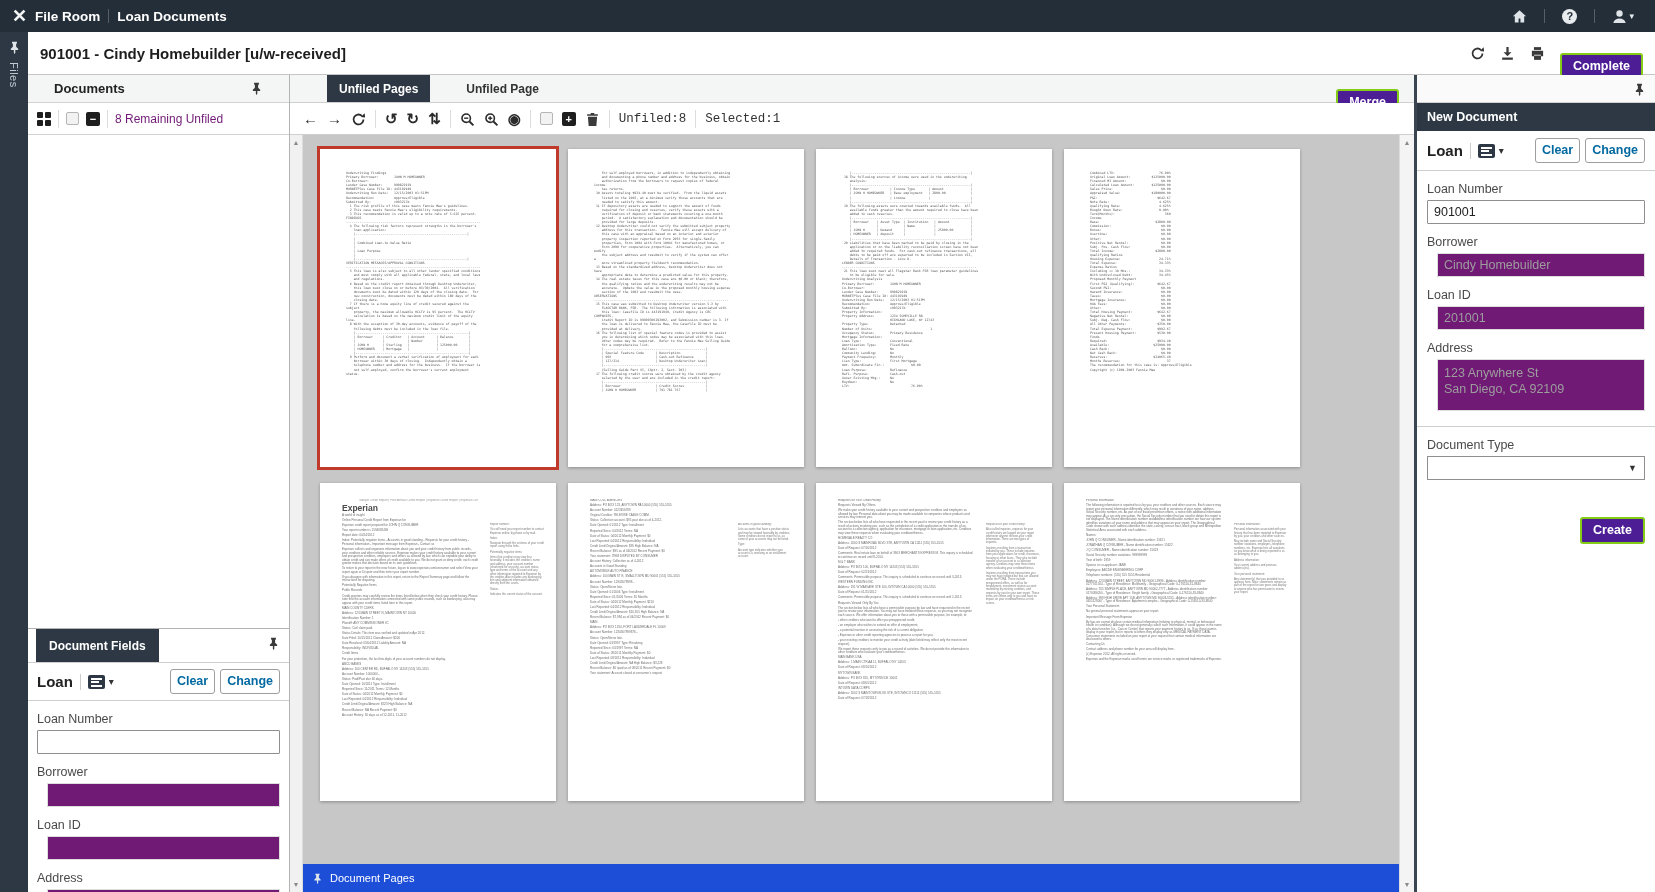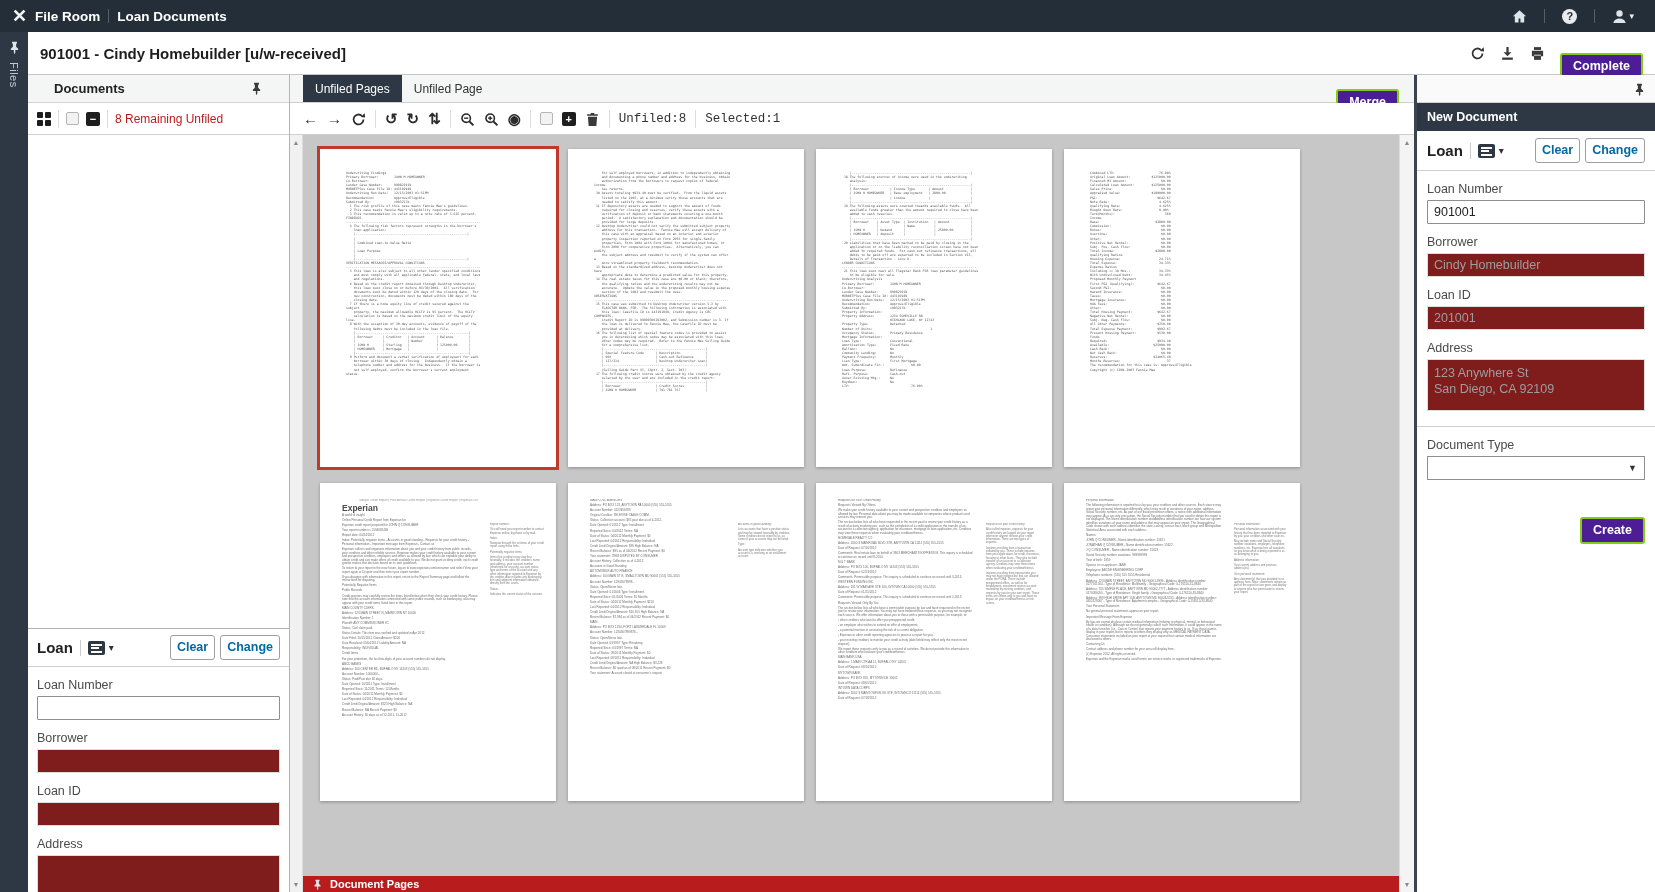--- a/index.html
+++ b/index.html
@@ -39,48 +39,48 @@
   .panelheader{height:28px;background:#f4f5f5;border-bottom:1px solid #d2d2d2;display:flex;align-items:center;
     padding:0 26px;font-weight:bold;font-size:13px;color:#222;}
   .pin-right{margin-left:auto;display:flex;align-items:center;}
   .paneltoolbar{height:32px;background:#fff;border-bottom:1px solid #d2d2d2;display:flex;align-items:center;padding:0 9px;gap:7px;}
   .gridicon{width:14px;height:14px;display:grid;grid-template-columns:6px 6px;grid-template-rows:6px 6px;gap:2px;}
   .gridicon i{background:#1e1e1e;border-radius:1px;}
   .cbox{width:13px;height:13px;border:1px solid #b5b5b5;background:#f2f2f2;border-radius:2px;}
   .dsq{width:14px;height:14px;background:#1e1e1e;border-radius:2px;color:#fff;display:flex;align-items:center;
     justify-content:center;font-size:11px;font-weight:bold;line-height:0;}
   .tdivider{width:1px;height:18px;background:#dcdcdc;}
-  .remaining{font-size:12px;color:#b91c1c;}
+  .remaining{font-size:12px;color:#701a75;}
   .doclist{flex:1;background:#fff;}
 
   .fieldspanel{height:264px;border-top:1px solid #b3b3b3;display:flex;flex-direction:column;background:#fff;}
   .fieldstabrow{height:34px;background:#fff;border-bottom:1px solid #cfcfcf;display:flex;align-items:stretch;padding-left:8px;position:relative;}
   .darktab{background:#2d3844;color:#fff;font-weight:bold;font-size:12px;display:flex;align-items:center;padding:0 13px;}
   .fieldstabrow .pin-right{position:absolute;right:9px;top:8px;}
   .loanrow{height:38px;display:flex;align-items:center;padding:0 9px;border-bottom:1px solid #cfcfcf;background:#fff;}
   .loanlabel{font-weight:bold;font-size:15px;color:#222;}
   .thin-sep{width:1px;height:16px;background:#ccc;margin:0 7px;}
   .listicon{width:17px;height:14px;background:#2d3844;border-radius:2px;position:relative;display:inline-block;}
   .listicon i{position:absolute;left:3px;right:3px;height:2px;background:#fff;}
   .listicon i:nth-child(1){top:3px;} .listicon i:nth-child(2){top:6.5px;right:6px;} .listicon i:nth-child(3){top:10px;}
   .dcaret{font-size:10px;color:#333;margin-left:4px;}
   .btnrow-right{margin-left:auto;display:flex;gap:5px;}
   .btn-light{background:#fff;border:1px solid #9e9e9e;border-radius:3px;font-size:12.5px;font-weight:600;
     color:#0369a1;padding:4px 6px;line-height:1.2;}
   .fieldscontent{flex:1;padding:0 9px;overflow:hidden;background:#fff;}
   .flabel{font-size:12.5px;color:#4a4a4a;margin:11px 0 4px;}
   .finput{height:24px;border:1px solid #8f8f8f;background:#fff;font-size:12.5px;color:#222;
     padding:0 6px;display:flex;align-items:center;border-radius:1px;}
-  .finput.disabled{border-color:#dedede;background:#7f1d1d;color:#9d9d9d;}
+  .finput.disabled{border-color:#dedede;background:#701a75;color:#9d9d9d;margin-left:10px;}
   .ftextarea{height:52px;flex-direction:column;align-items:flex-start;justify-content:flex-start;padding-top:5px;line-height:1.3;}
 
   
   .main{flex:1;display:flex;flex-direction:column;min-width:0;}
   .maintabs{height:28px;background:#f4f5f5;border-bottom:1px solid #cfcfcf;display:flex;align-items:stretch;padding-left:13px;}
-  .tab{display:flex;align-items:center;padding:0 12px;font-size:12px;font-weight:normal;color:#333;}
+  .tab{display:flex;align-items:center;padding:0 12px;font-size:12px;font-weight:bold;color:#333;margin-left:24px;}
   .tab.active{background:#2d3844;color:#fff;}
   .merge-wrap{margin-left:auto;display:flex;align-items:center;padding-right:15px;}
   .maintoolbar{height:32px;background:#fff;border-bottom:1px solid #cfcfcf;display:flex;align-items:center;gap:9px;padding:0 13px;}
   .ticon{font-size:15px;font-weight:bold;color:#2b2b2b;line-height:1;}
   .statustext{font-size:12.5px;color:#333;font-family:Liberation Mono, monospace;}
   .mainbody{flex:1;display:flex;min-height:0;}
   .scrollcol{width:13px;background:#f1f1f1;border-right:1px solid #ddd;display:flex;flex-direction:column;
     align-items:center;justify-content:space-between;padding:4px 0;color:#8a8a8a;font-size:7px;line-height:1;}
   .rightscroll{width:15px;background:#f4f4f4;border-left:1px solid #ddd;display:flex;flex-direction:column;
     align-items:center;justify-content:space-between;padding:4px 0;color:#8a8a8a;font-size:7px;line-height:1;}
@@ -91,22 +91,22 @@
   .thumb.selected{outline:3px solid #c0392b;}
   .page-main{position:absolute;overflow:hidden;}
   .mono .page-main{left:26px;top:22px;right:8px;bottom:6px;font-family:"DejaVu Sans Mono",monospace;
     font-size:3.2px;line-height:4.1px;color:#555;white-space:pre;}
   .sans .page-main{left:22px;top:16px;width:136px;bottom:6px;font-size:3px;line-height:3.5px;color:#6e6e6e;}
   .sans .page-main .pl{margin-bottom:1.6px;}
   .page-notes{position:absolute;left:170px;top:40px;width:54px;bottom:6px;overflow:hidden;
     font-size:2.8px;line-height:3.3px;color:#7a7a7a;}
   .page-notes .pl{margin-bottom:2px;}
   .page-logo{font-size:8.5px;font-weight:bold;color:#4a4a4a;margin-bottom:4px;}
-  .bottombar{height:16px;background:#b91c1c;color:#fff;display:flex;align-items:center;gap:7px;
-    padding:0 9px;font-size:11px;font-weight:bold;}
+  .bottombar{height:28px;background:#1d4ed8;color:#fff;display:flex;align-items:center;gap:7px;
+    padding:0 9px;font-size:11px;font-weight:normal;}
   .divider-v{width:3px;background:#3a4550;}
 
   
   .rightpanel{width:238px;display:flex;flex-direction:column;background:#fff;}
   .pinrow{height:28px;background:#fafafa;border-bottom:1px solid #d2d2d2;display:flex;align-items:center;
     justify-content:flex-end;padding:0 9px;}
   .ndtitle{height:28px;background:#2d3844;color:#fff;font-weight:bold;font-size:12.5px;display:flex;
     align-items:center;padding:0 10px;}
   .rp-loanrow{height:40px;display:flex;align-items:center;padding:0 10px;border-bottom:1px solid #cfcfcf;}
   .rp-content{flex:1;padding:0 10px;overflow:hidden;}
@@ -232,20 +232,28 @@
             </span>
           <span class="tdivider"></span>
           <span class="cbox"></span>
           <span class="dsq">−</span>
           <span class="tdivider"></span>
           <span class="remaining">8 Remaining Unfiled</span>
         </div>
         <div class="doclist"></div>
 
         <div class="fieldspanel">
+          <div class="fieldstabrow">
+            <span class="darktab">Document Fields</span>
+            <span class="pin-right">
+                <svg class="i">
+                  <use href="#i-pin"></use>
+                </svg>
+              </span>
+          </div>
           <div class="loanrow">
             <span class="loanlabel">Loan</span>
             <span class="thin-sep"></span>
             <span class="listicon">
                 <i></i>
                 <i></i>
                 <i></i>
               </span>
             <span class="dcaret">▾</span>
             <span class="btnrow-right">

